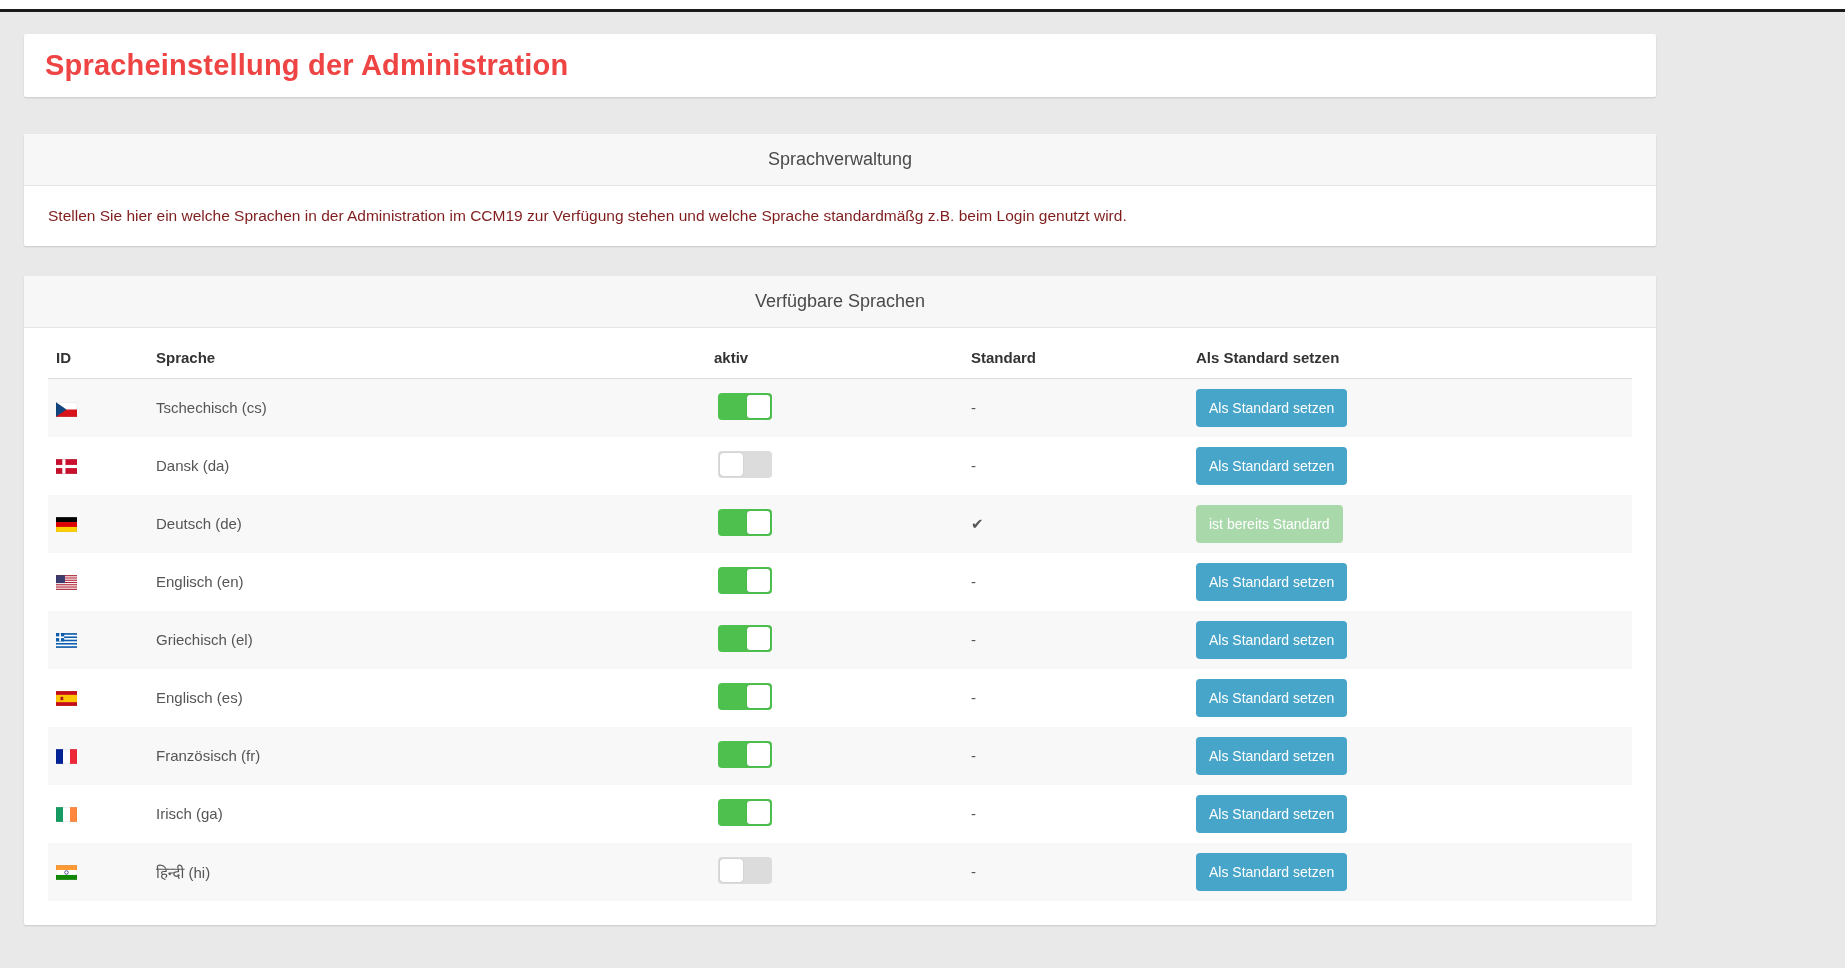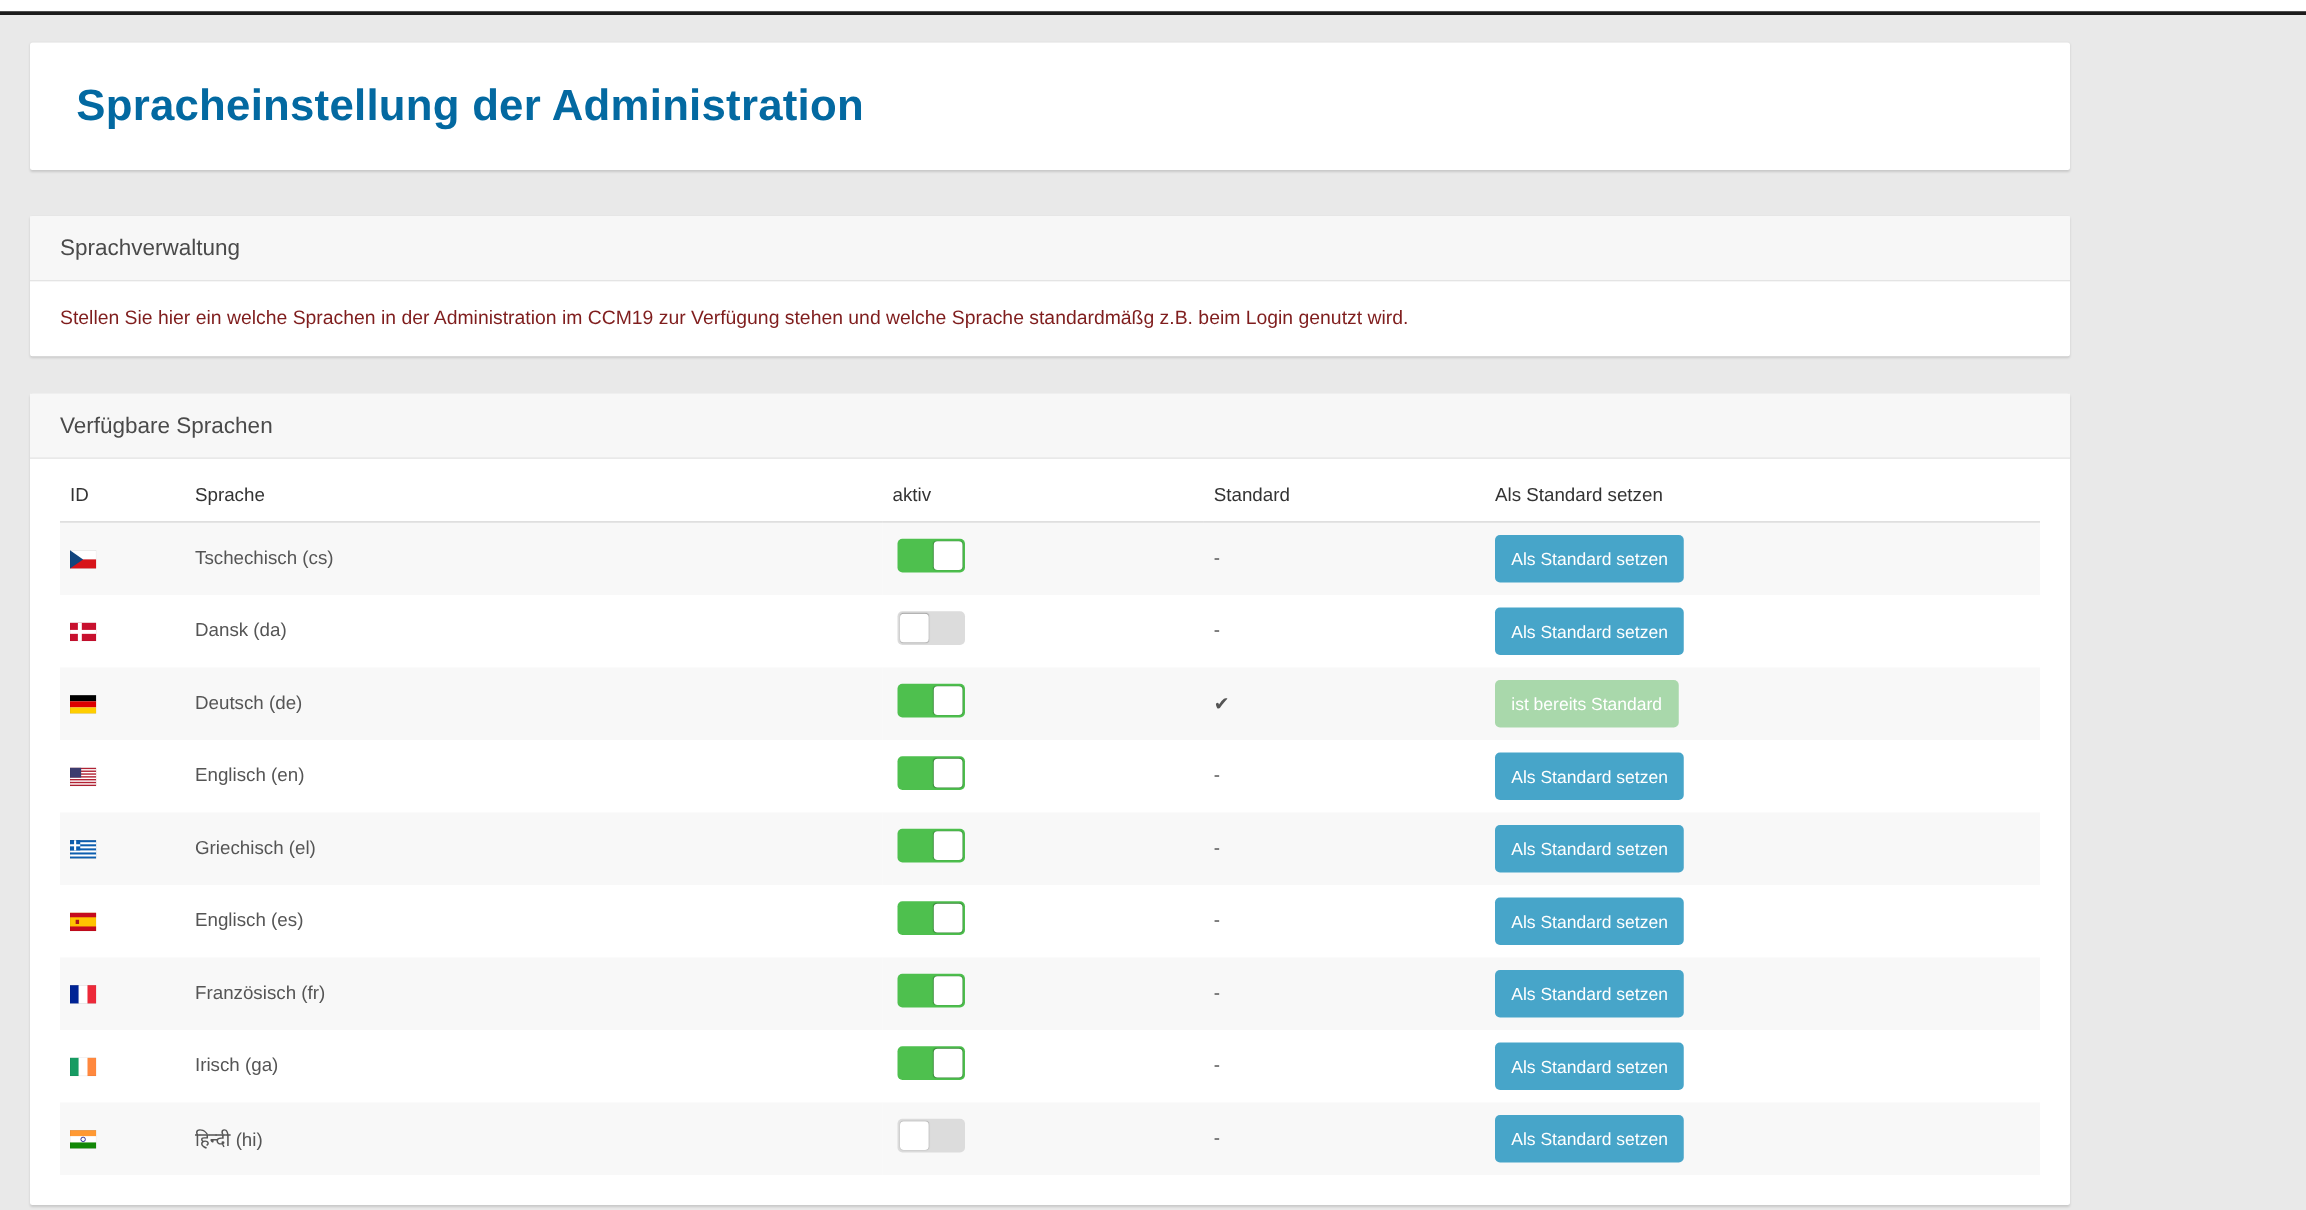--- a/index.html
+++ b/index.html
@@ -18,48 +18,49 @@
 
   .container { width: 1632px; margin-left: 24px; padding-top: 22px; }
 
   .card {
     background: #ffffff;
     border-radius: 2px;
     box-shadow: 0 1px 2px rgba(0,0,0,0.14);
   }
   .title-card { padding: 15px 21px; margin-bottom: 37px; }
   .title-card h1 {
-    margin: 16px;
-    font-size: 35px;
+    margin: 0;
+    font-size: 29px;
     font-weight: 700;
-    color: #0369a1;
+    color: #ef4444;
     letter-spacing: 0.2px;
   }
 
   .section-card { margin-bottom: 30px; }
   .card-header {
     background: #f7f7f7;
     border-bottom: 1px solid #e4e4e4;
     padding: 15px 24px;
     font-size: 18px;
     color: #4a4a4a;
+    text-align: center;
   }
   .card-desc {
     margin: 0;
     padding: 21px 24px;
     font-size: 15.5px;
     color: #7f1d1d;
   }
 
   .table-wrap { padding: 12px 24px 24px; }
   table { width: 100%; border-collapse: collapse; table-layout: fixed; }
   thead th {
     text-align: left;
     font-size: 15px;
-    font-weight: 400;
+    font-weight: 700;
     color: #333;
     padding: 9px 8px 12px 8px;
     border-bottom: 1px solid #dddddd;
   }
   thead th:nth-child(1) { width: 100px; }
   thead th:nth-child(2) { width: 558px; }
   thead th:nth-child(3) { width: 257px; }
   thead th:nth-child(4) { width: 225px; }
   tbody tr:nth-child(odd) { background: #f8f8f8; }
   tbody td {

